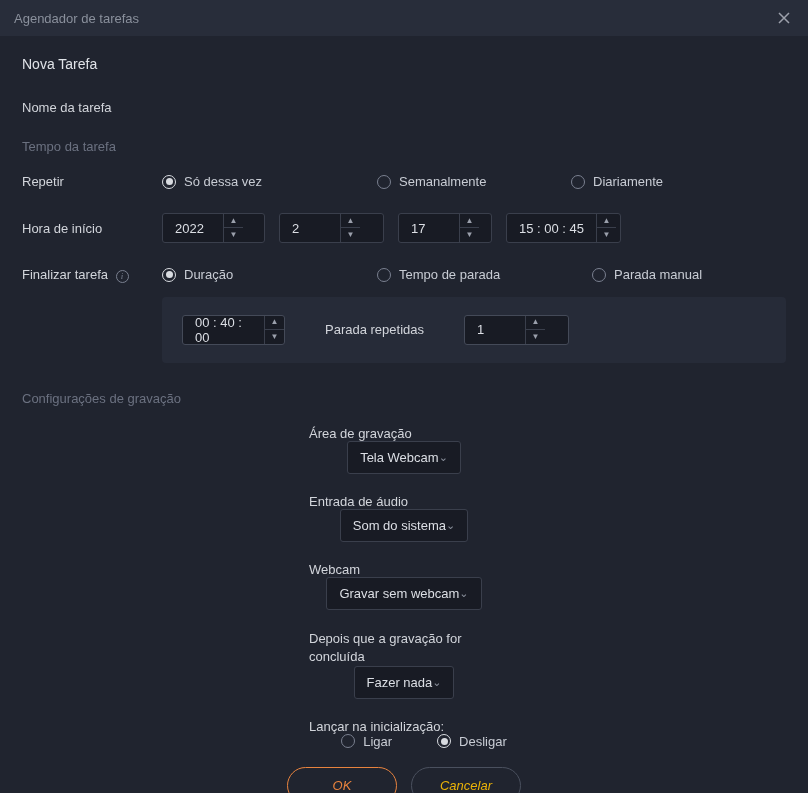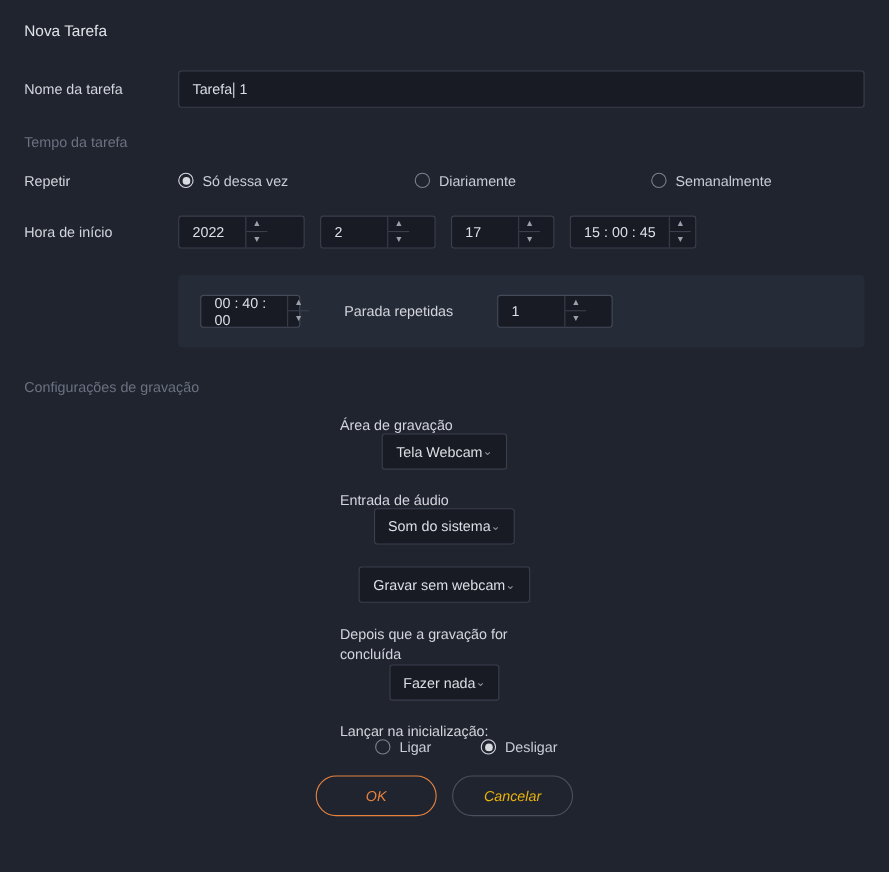--- a/index.html
+++ b/index.html
@@ -229,56 +229,61 @@
   background: #dcdfe5;
   vertical-align: middle;
   margin: 0 1px;
 }
 </style>
 </head>
 <body>
 
 <div class="window">
 
+  <div class="titlebar">
+    <span>Agendador de tarefas</span>
+    <span class="close-btn">
+      <svg width="12" height="12" viewBox="0 0 12 12">
+          <path d="M1 1 L11 11 M11 1 L1 11" stroke="currentColor" stroke-width="1.5" fill="none"></path>
+        </svg>
+    </span>
+  </div>
 
   <div class="body">
 
     <div class="heading">Nova Tarefa</div>
 
     <div class="row">
       <div class="label-col">Nome da tarefa</div>
-      <div class="input-text">
-        <span>Tarefa</span><span class="cursor"></span><span> 1</span>
-      </div>
     </div>
 
     <div class="section-title">Tempo da tarefa</div>
 
     <div class="row">
       <div class="label-col">Repetir</div>
       <div class="radio-group">
         <div class="radio-item r1">
           <span class="radio-circle checked"></span>
           <span>Só dessa vez</span>
         </div>
+        <div class="radio-item r3">
+          <span class="radio-circle"></span>
+          <span>Semanalmente</span>
+        </div>
         <div class="radio-item r2">
           <span class="radio-circle"></span>
           <span>Diariamente</span>
         </div>
-        <div class="radio-item r3">
-          <span class="radio-circle"></span>
-          <span>Semanalmente</span>
-        </div>
       </div>
     </div>
 
     <div class="row">
       <div class="label-col">Hora de início</div>
       <div class="spinner-row">
-        <div class="spinner" style="width:115px">
+        <div class="spinner" style="width:103px">
           <span class="spinner-val">2022</span>
           <div class="spinner-btns">
             <div class="sp-btn">▲</div>
             <div class="sp-btn">▼</div>
           </div>
         </div>
         <div class="spinner" style="width:105px">
           <span class="spinner-val">2</span>
           <div class="spinner-btns">
             <div class="sp-btn">▲</div>
@@ -295,23 +300,43 @@
         <div class="spinner" style="width:115px">
           <span class="spinner-val" style="min-width:78px">15 : 00 : 45</span>
           <div class="spinner-btns">
             <div class="sp-btn">▲</div>
             <div class="sp-btn">▼</div>
           </div>
         </div>
       </div>
     </div>
 
+    <div class="row" style="margin-bottom:14px">
+      <div class="label-col">
+        <span>Finalizar tarefa</span>
+        <span class="info-icon">i</span>
+      </div>
+      <div class="radio-group">
+        <div class="radio-item r1">
+          <span class="radio-circle checked"></span>
+          <span>Duração</span>
+        </div>
+        <div class="radio-item r2">
+          <span class="radio-circle"></span>
+          <span>Tempo de parada</span>
+        </div>
+        <div class="radio-item r3">
+          <span class="radio-circle"></span>
+          <span>Parada manual</span>
+        </div>
+      </div>
+    </div>
 
     <div class="panel">
-      <div class="spinner" style="width:91px">
+      <div class="spinner" style="width:103px">
         <span class="spinner-val" style="min-width:78px">00 : 40 : 00</span>
         <div class="spinner-btns">
           <div class="sp-btn">▲</div>
           <div class="sp-btn">▼</div>
         </div>
       </div>
       <span class="panel-lbl">Parada repetidas</span>
       <div class="spinner" style="width:105px">
         <span class="spinner-val">1</span>
         <div class="spinner-btns">
@@ -333,20 +358,21 @@
 
     <div class="rec-row">
       <div class="rec-label">Entrada de áudio</div>
       <div class="select">
         <span>Som do sistema</span>
         <span class="chev">⌄</span>
       </div>
     </div>
 
     <div class="rec-row">
+      <div class="rec-label">Webcam</div>
       <div class="select">
         <span>Gravar sem webcam</span>
         <span class="chev">⌄</span>
       </div>
     </div>
 
     <div class="rec-row">
       <div class="rec-label multi">Depois que a gravação for concluída</div>
       <div class="select">
         <span>Fazer nada</span>

